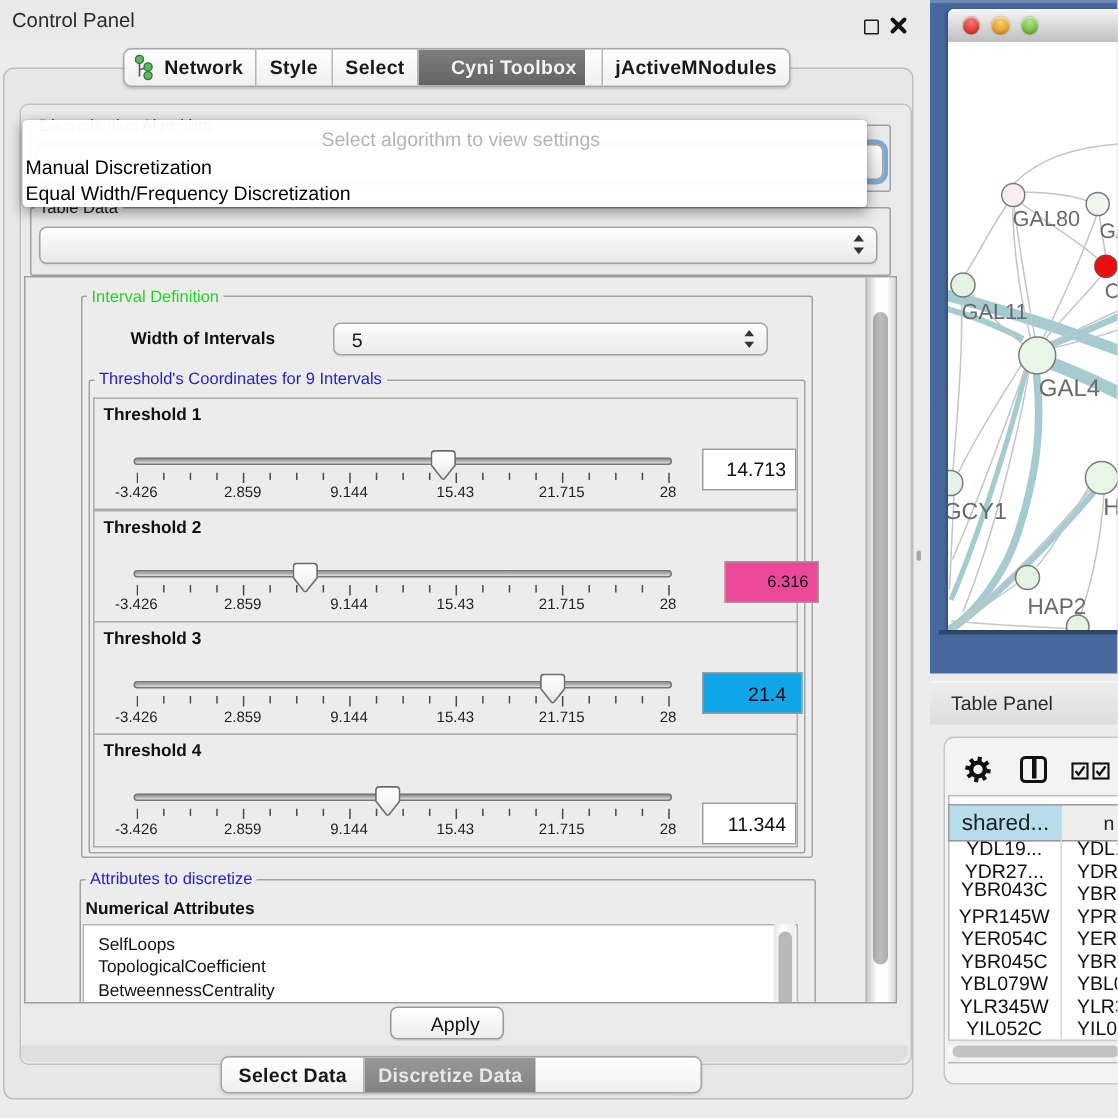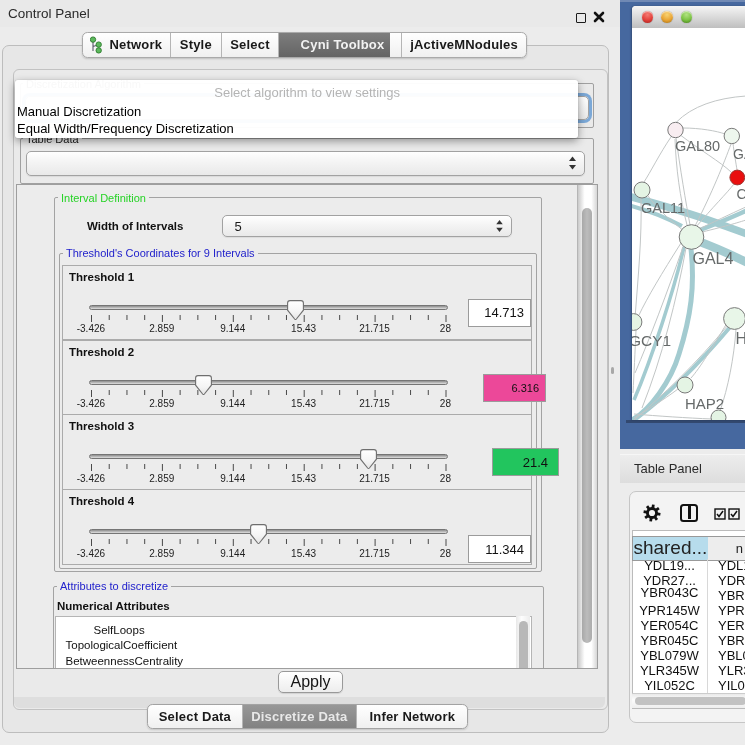--- a/index.html
+++ b/index.html
@@ -186,21 +186,21 @@
 <svg class="abs" style="left:343.2px;top:264.8px" width="17" height="20.5" viewBox="0 0 17 20.5">
 <defs>
         <linearGradient id="th3" x1="0" y1="0" x2="0" y2="1">
 <stop offset="0" stop-color="#ffffff"></stop>
           <stop offset="0.6" stop-color="#f4f4f4"></stop>
           <stop offset="1" stop-color="#e4e4e4"></stop>
         </linearGradient>
       </defs>
 <path d="M3 0.6 H14 Q16.4 0.6 16.4 3 V10.2 L9.4 19 Q8.5 20 7.6 19 L0.6 10.2 V3 Q0.6 0.6 3 0.6 Z" fill="url(#th3)" stroke="#6e6e6e" stroke-width="1.1"></path>
     </svg>
-<div class="abs" style="left:475px;top:263.8px;width:55px;height:26px;background:#22c55e;border:1px solid #9b9b9b;font-size:13px;color:#111;display:flex;align-items:center;justify-content:flex-end;padding-right:10px;">21.4</div>
+<div class="abs" style="left:451.0px;top:263.8px;width:55px;height:26px;background:#0ea5e9;border:1px solid #9b9b9b;font-size:13px;color:#111;display:flex;align-items:center;justify-content:flex-end;padding-right:10px;">21.4</div>
 <div class="abs" style="left:44.5px;top:304.6px;width:468px;height:73.5px;border:1px solid #ababab;background:#ececec;"></div>
 <div class="blabel" style="left:52.0px;top:310.6px;">Threshold 4</div>
 <div class="abs" style="left:72.0px;top:344.6px;width:357px;height:3px;border:1px solid #757575;border-radius:3px;background:linear-gradient(#8c8c8c,#e0e0e0);"></div>
 <svg class="abs" style="left:73.9px;top:354.6px" width="356" height="9" viewBox="0 0 356 9">
       <rect x="0.00" y="0" width="1" height="7" fill="#4a4a4a"></rect>
       <rect x="17.72" y="0" width="1" height="5" fill="#4a4a4a"></rect>
       <rect x="35.45" y="0" width="1" height="5" fill="#4a4a4a"></rect>
       <rect x="53.18" y="0" width="1" height="5" fill="#4a4a4a"></rect>
       <rect x="70.90" y="0" width="1" height="7" fill="#4a4a4a"></rect>
       <rect x="88.62" y="0" width="1" height="5" fill="#4a4a4a"></rect>
@@ -234,31 +234,30 @@
           <stop offset="1" stop-color="#e4e4e4"></stop>
         </linearGradient>
       </defs>
 <path d="M3 0.6 H14 Q16.4 0.6 16.4 3 V10.2 L9.4 19 Q8.5 20 7.6 19 L0.6 10.2 V3 Q0.6 0.6 3 0.6 Z" fill="url(#th4)" stroke="#6e6e6e" stroke-width="1.1"></path>
     </svg>
 <div class="abs" style="left:451.0px;top:338.6px;width:55px;height:26px;background:#ffffff;border:1px solid #9b9b9b;font-size:13px;color:#111;display:flex;align-items:center;justify-content:flex-end;padding-right:6px;margin-top:12px;">11.344</div>
 <div class="gbox" style="left:35.5px;top:401.0px;width:489px;height:120px;border-color:#a3a3a3;"></div>
 <div class="grouptitle" style="left:40.0px;top:395.5px;color:#2222cc;background:#ececec;">Attributes to discretize</div>
 <div class="blabel" style="left:40.0px;top:415.0px;">Numerical Attributes</div>
 <div class="abs" style="left:37.5px;top:431.0px;width:475px;height:70px;background:#ffffff;border:1px solid #b5b5b5;"></div>
-<div class="abs" style="left:48.5px;top:439.0px;font-size:11.5px;color:#111;margin-left:28px;">SelfLoops</div>
+<div class="abs" style="left:48.5px;top:439.0px;font-size:11.5px;color:#111;">SelfLoops</div>
 <div class="abs" style="left:48.5px;top:454.5px;font-size:11.5px;color:#111;">TopologicalCoefficient</div>
 <div class="abs" style="left:48.5px;top:470.0px;font-size:11.5px;color:#111;">BetweennessCentrality</div>
 <div class="abs" style="left:498.5px;top:431.5px;width:14px;height:69px;background:linear-gradient(90deg,#e8e8e8,#fdfdfd 40%,#ececec);"></div>
 <div class="abs" style="left:501.5px;top:436.5px;width:9px;height:64px;background:#b8b8b8;border-radius:4.5px;"></div>
 </div>
-<div class="abs" style="left:278px;top:671px;width:63px;height:20px;background:linear-gradient(#ffffff,#ededed);border:1px solid #999;border-radius:5px;display:flex;align-items:center;justify-content:center;font-size:16px;color:#151515;box-shadow:0 1px 1px rgba(0,0,0,0.1);">Apply</div>
+<div class="abs" style="left:260px;top:671px;width:63px;height:20px;background:linear-gradient(#ffffff,#ededed);border:1px solid #999;border-radius:5px;display:flex;align-items:center;justify-content:center;font-size:13px;color:#151515;box-shadow:0 1px 1px rgba(0,0,0,0.1);padding-left:11px;">Apply</div>
 <div class="abs" style="left:147.3px;top:703.6px;width:319.2px;height:23px;background:linear-gradient(#ffffff,#f0f0f0);border:1px solid #a3a3a3;border-radius:5.5px;box-shadow:0 1px 2px rgba(0,0,0,0.15);overflow:hidden;display:flex;">
 <div class="seg" style="width:93.8px;height:100%;">Select Data</div>
 <div class="seg" style="width:114.3px;height:100%;background:linear-gradient(#989898,#828282);color:#e8e8e8;border-left:1px solid #b5b5b5;">Discretize Data</div>
-<div class="seg" style="width:111.1px;height:100%;border-left:1px solid #b5b5b5;">Infer Network</div>
 </div>
 <div class="abs" style="left:14.7px;top:80px;width:563px;height:57.5px;background:rgba(255,255,255,0.965);border-radius:3px;box-shadow:0 3px 9px rgba(0,0,0,0.4),0 0 1px rgba(0,0,0,0.3);"></div>
 <div class="abs" style="left:14.7px;top:85px;width:563px;height:16px;display:flex;justify-content:center;padding-left:11px;font-size:13px;color:#b4b4b4;">Select algorithm to view settings</div>
 <div class="abs" style="left:17px;top:103.5px;font-size:13px;font-weight:normal;color:#000;">Manual Discretization</div>
 <div class="abs" style="left:17px;top:120.5px;font-size:13px;color:#000;">Equal Width/Frequency Discretization</div>
 <div class="abs" style="left:610.5px;top:367px;width:3px;height:7px;background:#a8a8a8;border-radius:2px;"></div>
 <div class="abs" style="left:620px;top:0;width:125px;height:449px;background:#46689f;"></div>
 <div class="abs" style="left:620px;top:0;width:125px;height:2px;background:#7089b4;"></div>
 <div class="abs" style="left:626px;top:419.5px;width:119px;height:3.5px;background:#32486f;"></div>
 <div class="abs" style="left:631.5px;top:6px;width:114px;height:413.5px;background:#ffffff;border-radius:4px 0 0 0;box-shadow:-1px 0 2px rgba(0,0,0,0.25);"></div>
@@ -334,21 +333,21 @@
 <div class="abs" style="left:688.4px;top:506px;width:2.4px;height:13px;background:#111;"></div>
 <svg class="abs" style="left:713.5px;top:507.5px" width="12" height="12" viewBox="0 0 12 12">
     <rect x="1" y="1" width="10" height="10" fill="none" stroke="#111" stroke-width="1.4"></rect>
     <path d="M3 6 L5 8.5 L9 3" fill="none" stroke="#111" stroke-width="1.5"></path>
   </svg>
 <svg class="abs" style="left:727.5px;top:507.5px" width="12" height="12" viewBox="0 0 12 12">
     <rect x="1" y="1" width="10" height="10" fill="none" stroke="#111" stroke-width="1.4"></rect>
     <path d="M3 6 L5 8.5 L9 3" fill="none" stroke="#111" stroke-width="1.5"></path>
   </svg>
 <div class="abs" style="left:632px;top:530px;width:113px;height:177px;background:#ffffff;border:1px solid #bbb;border-right:none;overflow:hidden;"></div>
-<div class="abs" style="left:632px;top:535.5px;width:74.7px;height:23px;background:#b7dcec;border:1px solid #999;display:flex;align-items:center;justify-content:center;font-size:19px;color:#222;">shared...</div>
+<div class="abs" style="left:632px;top:535.5px;width:74.7px;height:23px;background:#b7dcec;border:1px solid #999;display:flex;align-items:center;justify-content:center;font-size:15px;color:#222;">shared...</div>
 <div class="abs" style="left:707.7px;top:535.5px;width:38px;height:23px;background:#ededed;border:1px solid #999;border-left:none;display:flex;align-items:center;font-size:13px;color:#222;padding-left:28px;">n</div>
 <div class="abs" style="left:632px;top:558px;width:113px;height:135px;overflow:hidden;">
 <div class="abs" style="left:0;top:0.0px;width:75px;height:15px;display:flex;align-items:center;justify-content:center;font-size:13px;color:#111;">YDL19...</div>
 <div class="abs" style="left:86px;top:0.0px;height:15px;display:flex;align-items:center;font-size:13px;color:#111;">YDL1</div>
 <div class="abs" style="left:0;top:15.1px;width:75px;height:15px;display:flex;align-items:center;justify-content:center;font-size:13px;color:#111;">YDR27...</div>
 <div class="abs" style="left:86px;top:15.1px;height:15px;display:flex;align-items:center;font-size:13px;color:#111;">YDR2</div>
 <div class="abs" style="left:0;top:27px;width:75px;height:15px;display:flex;align-items:center;justify-content:center;font-size:13px;color:#111;">YBR043C</div>
 <div class="abs" style="left:86px;top:30.1px;height:15px;display:flex;align-items:center;font-size:13px;color:#111;">YBR0</div>
 <div class="abs" style="left:0;top:45.2px;width:75px;height:15px;display:flex;align-items:center;justify-content:center;font-size:13px;color:#111;">YPR145W</div>
 <div class="abs" style="left:86px;top:45.2px;height:15px;display:flex;align-items:center;font-size:13px;color:#111;">YPR1</div>

